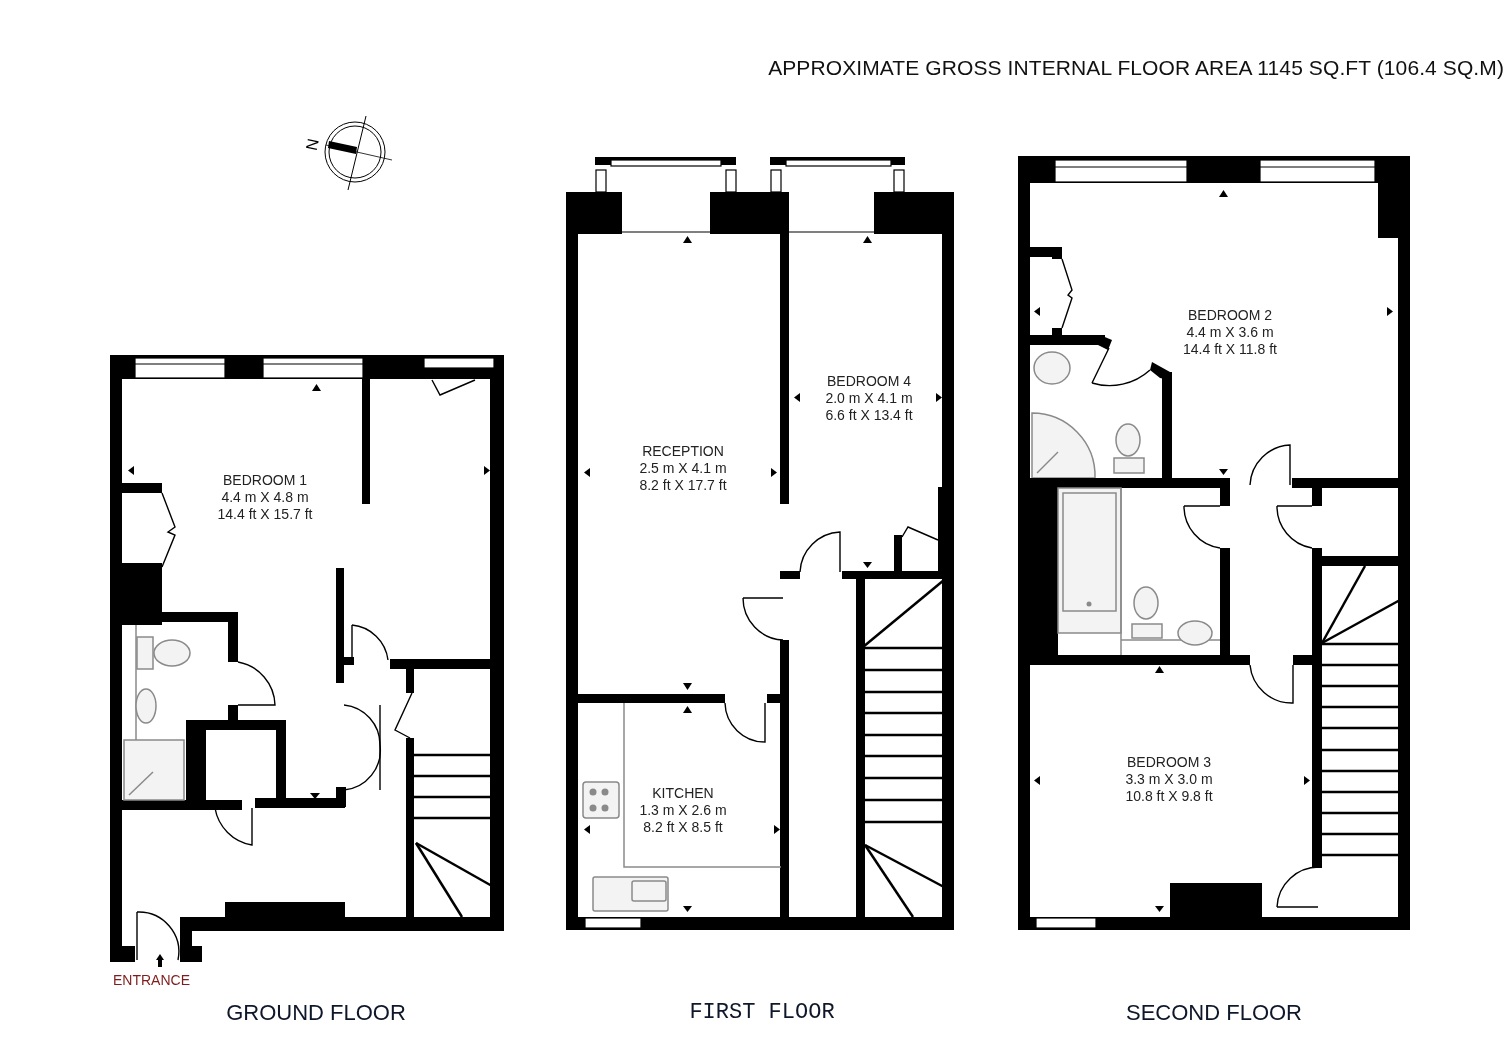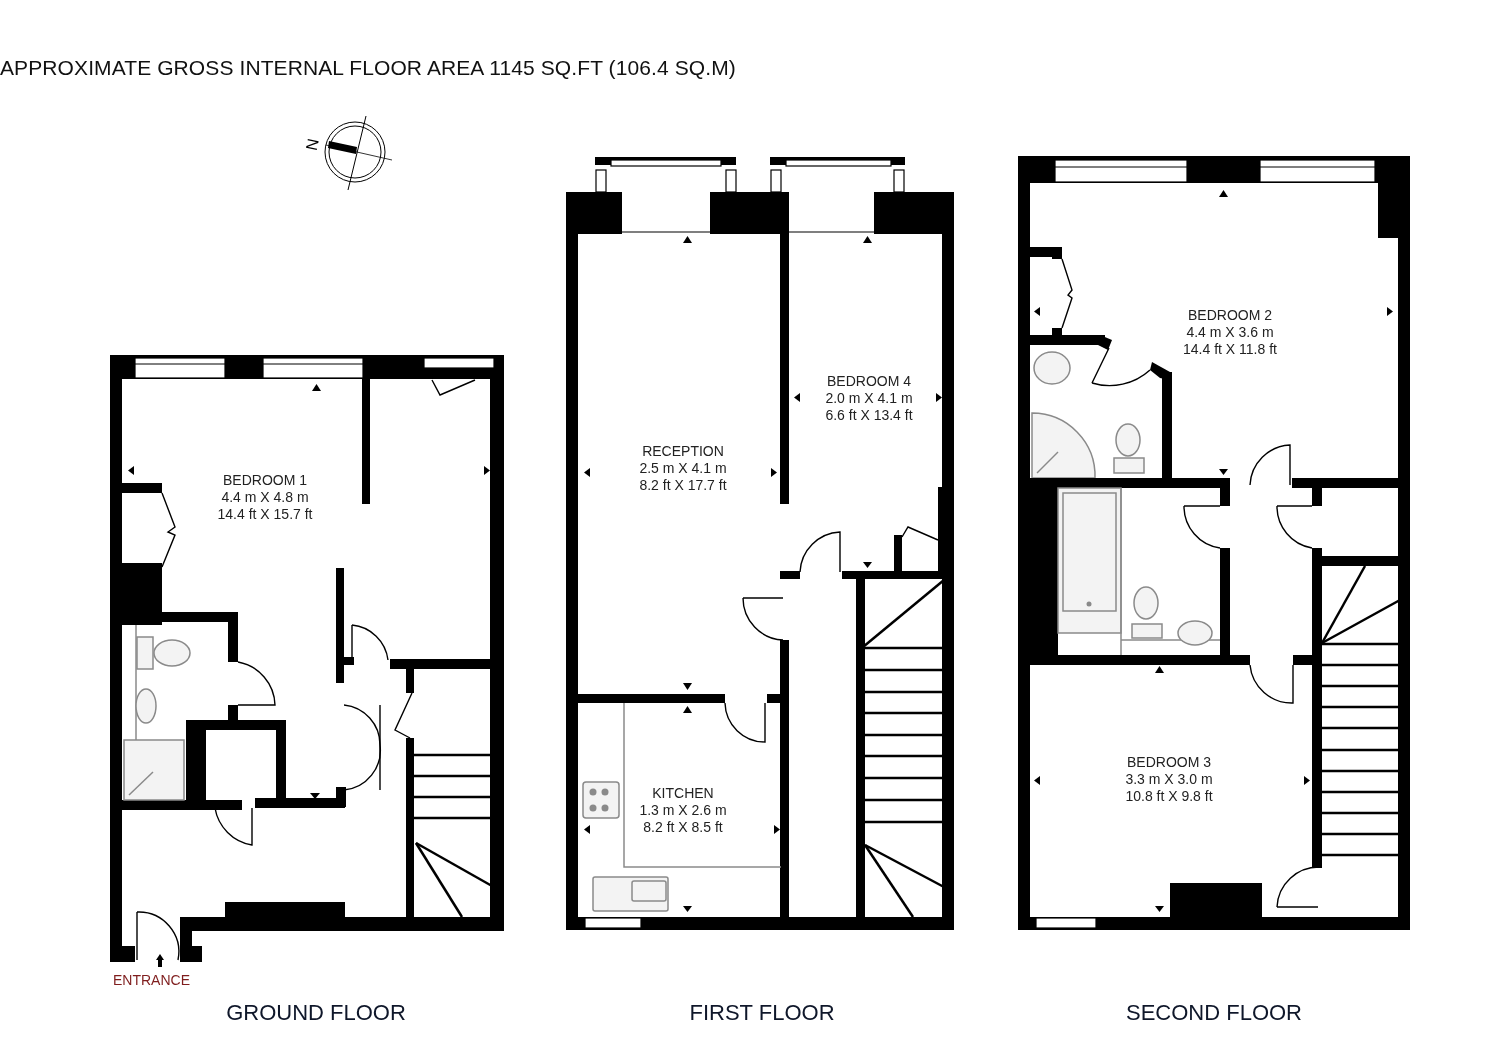--- a/index.html
+++ b/index.html
@@ -1,17 +1,17 @@
 <!DOCTYPE html>
 <html><head>
 <meta charset="utf-8">
 <style>
   html, body { margin: 0; padding: 0; background: #ffffff; }
   body { width: 1504px; height: 1063px; position: relative; overflow: hidden; font-family: "Liberation Sans", sans-serif; color: #111; }
-  .title { position: absolute; left: 0; width: 1504px; top: 56px; text-align: left; font-size: 21px; letter-spacing: 0.1px; color: #111; }
+  .title { position: absolute; left: 0; width: 1504px; top: 56px; text-align: right; font-size: 21px; letter-spacing: 0.1px; color: #111; }
   .floor-label { position: absolute; top: 1000px; font-size: 22px; text-align: center; width: 300px; color: #0f172a; }
   .room-label { position: absolute; text-align: center; font-size: 14px; line-height: 17px; color: #222; white-space: nowrap; transform: translateX(-50%); }
   .room-label .name { display: block; }
   .entrance { position: absolute; left: 113px; top: 972px; font-size: 14px; color: #7f1d1d; }
   svg.plan { position: absolute; left: 0; top: 0; }
   .wall { fill: #000; }
   .thin { stroke: #000; stroke-width: 1.4; fill: none; }
   .fixture { stroke: #8a8a8a; stroke-width: 1.5; fill: #f3f3f3; }
   .fixline { stroke: #8a8a8a; stroke-width: 1.5; fill: none; }
   .win { fill: #fff; stroke: #000; stroke-width: 1.2; }
@@ -292,14 +292,14 @@
 </div>
 <div class="room-label" style="left:1169px; top:754px;">
   <span class="name">BEDROOM 3</span>
   <span class="name">3.3 m X 3.0 m</span>
   <span class="name">10.8 ft X 9.8 ft</span>
 </div>
 
 <div class="entrance">ENTRANCE</div>
 
 <div class="floor-label" style="left:166px;">GROUND FLOOR</div>
-<div class="floor-label" style="left:612px;">FIRST FLOOR</div>
+<div class="floor-label" style="left:612px;font-family:Liberation Mono, monospace;">FIRST FLOOR</div>
 <div class="floor-label" style="left:1064px;">SECOND FLOOR</div>
 
 </body></html>

